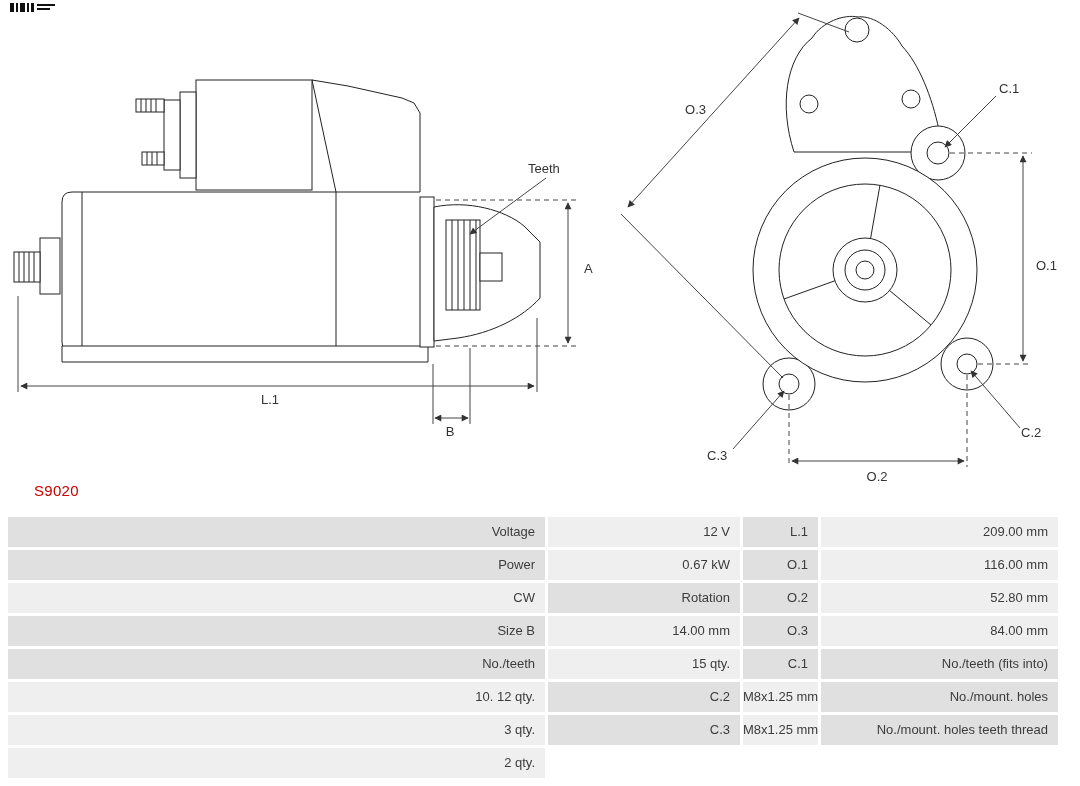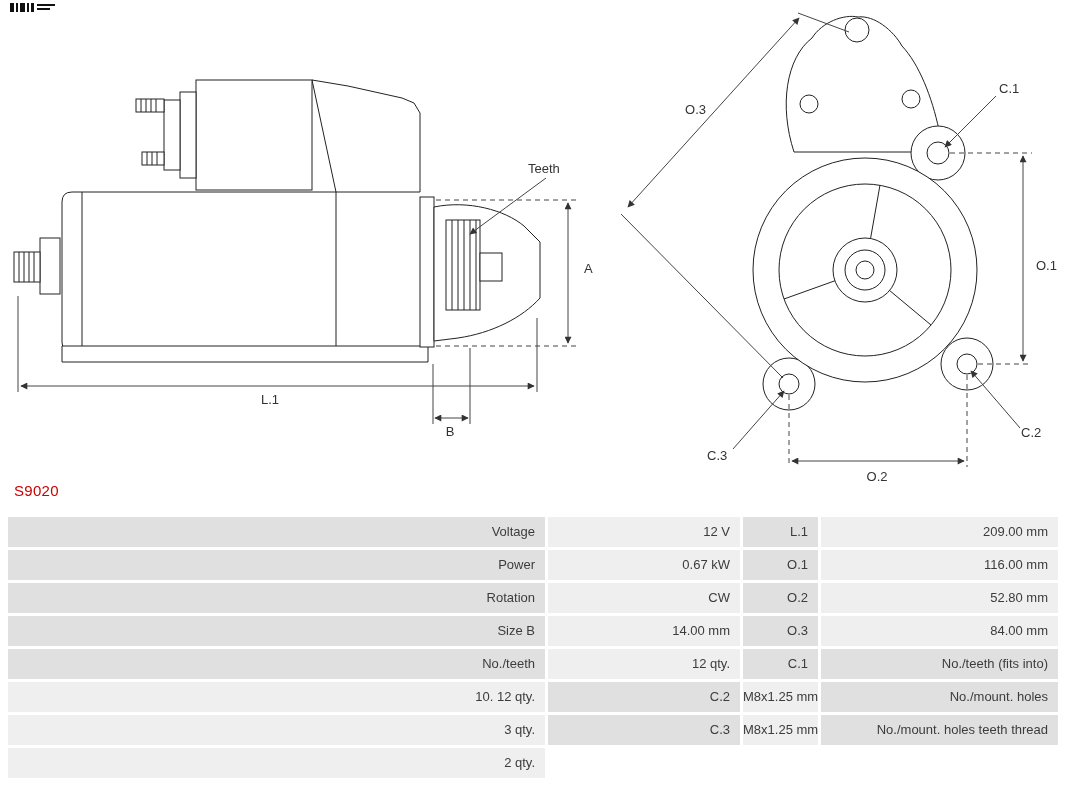--- a/index.html
+++ b/index.html
@@ -155,45 +155,45 @@
     <text x="270" y="404" text-anchor="middle">L.1</text>
     <text x="450" y="436" text-anchor="middle">B</text>
     <text x="706" y="114" text-anchor="end">O.3</text>
     <text x="1036" y="270">O.1</text>
     <text x="877" y="481" text-anchor="middle">O.2</text>
     <text x="999" y="93">C.1</text>
     <text x="1021" y="437">C.2</text>
     <text x="707" y="460">C.3</text>
   </svg>
 
-  <div class="part-number" style="color: rgb(204, 0, 0);">S9020</div>
+  <div class="part-number" style="color: rgb(204, 0, 0); margin-left: 20px;">S9020</div>
 
   <div class="spec-table" id="spec-table">
     <div class="cell label">Voltage</div>
     <div class="cell value">12 V</div>
     <div class="cell dim">L.1</div>
     <div class="cell dimval">209.00 mm</div>
 
     <div class="cell label">Power</div>
     <div class="cell value">0.67 kW</div>
     <div class="cell dim">O.1</div>
     <div class="cell dimval">116.00 mm</div>
 
+    <div class="cell value">CW</div>
     <div class="cell label">Rotation</div>
-    <div class="cell value">CW</div>
     <div class="cell dim">O.2</div>
     <div class="cell dimval">52.80 mm</div>
 
     <div class="cell label">Size B</div>
     <div class="cell value">14.00 mm</div>
     <div class="cell dim">O.3</div>
     <div class="cell dimval">84.00 mm</div>
 
     <div class="cell label">No./teeth</div>
-    <div class="cell value">12 qty.</div>
+    <div class="cell value">15 qty.</div>
     <div class="cell dim">C.1</div>
 
     <div class="cell label">No./teeth (fits into)</div>
     <div class="cell value">10. 12 qty.</div>
     <div class="cell dim">C.2</div>
     <div class="cell dimval">M8x1.25 mm</div>
 
     <div class="cell label">No./mount. holes</div>
     <div class="cell value">3 qty.</div>
     <div class="cell dim">C.3</div>

